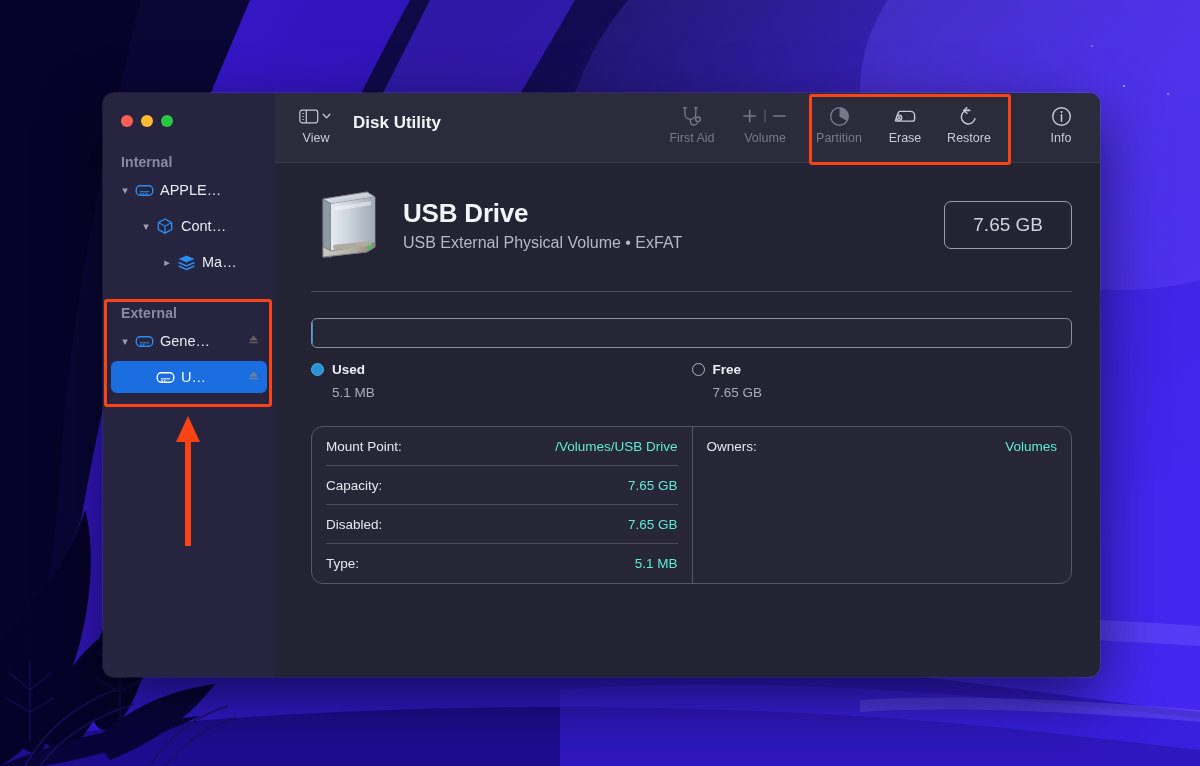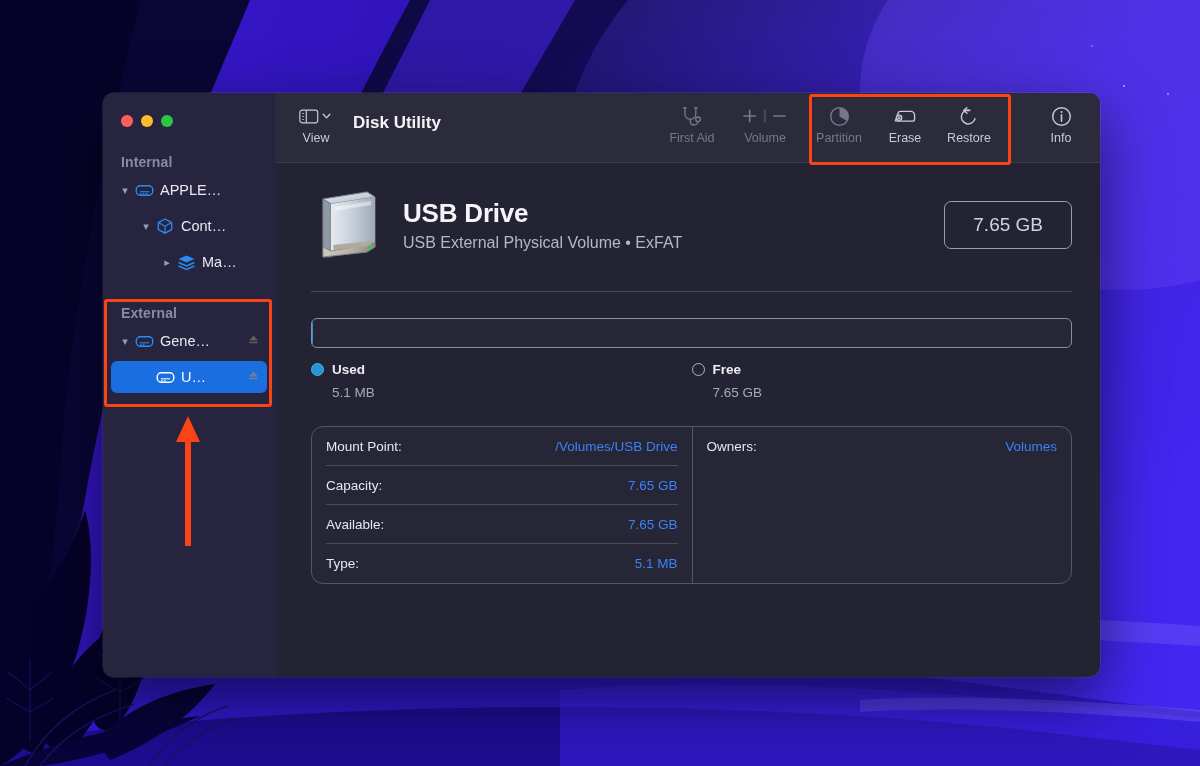--- a/index.html
+++ b/index.html
@@ -129,21 +129,21 @@
   .info-col { width: 50%; padding: 0 14px; }
   .info-col + .info-col { border-left: 1px solid #565668; }
   .info-row {
     display: flex; align-items: center; justify-content: space-between;
     height: 39px; font-size: 13.5px; color: #e6e6ee;
     border-bottom: 1px solid #4a4a5c;
     gap: 10px;
   }
   .info-row:last-child { border-bottom: none; }
   .info-key { color: #e6e6ee; white-space: nowrap; }
-  .info-val { color: #3b82f6; white-space: nowrap; }
+  .info-val { color: #5eead4; white-space: nowrap; }
 
   
   .anno-box { position: absolute; border: 3px solid #fb4416; border-radius: 3px; pointer-events: none; }
   #anno-sidebar { left: 104px; top: 299px; width: 168px; height: 108px; }
   #anno-toolbar { left: 809px; top: 94px; width: 202px; height: 71px; }
   #anno-arrow { position: absolute; left: 168px; top: 408px; width: 40px; height: 140px; }
 </style>
 </head>
 <body>
 
@@ -458,21 +458,21 @@
         <div class="info-col">
           <div class="info-row">
             <span class="info-key">Mount Point:</span>
             <span class="info-val">/Volumes/USB Drive</span>
           </div>
           <div class="info-row">
             <span class="info-key">Capacity:</span>
             <span class="info-val">7.65 GB</span>
           </div>
           <div class="info-row">
-            <span class="info-key">Available:</span>
+            <span class="info-key">Disabled:</span>
             <span class="info-val">7.65 GB</span>
           </div>
           <div class="info-row">
             <span class="info-key">Type:</span>
             <span class="info-val">5.1 MB</span>
           </div>
         </div>
         <div class="info-col">
           <div class="info-row">
             <span class="info-key">Owners:</span>

